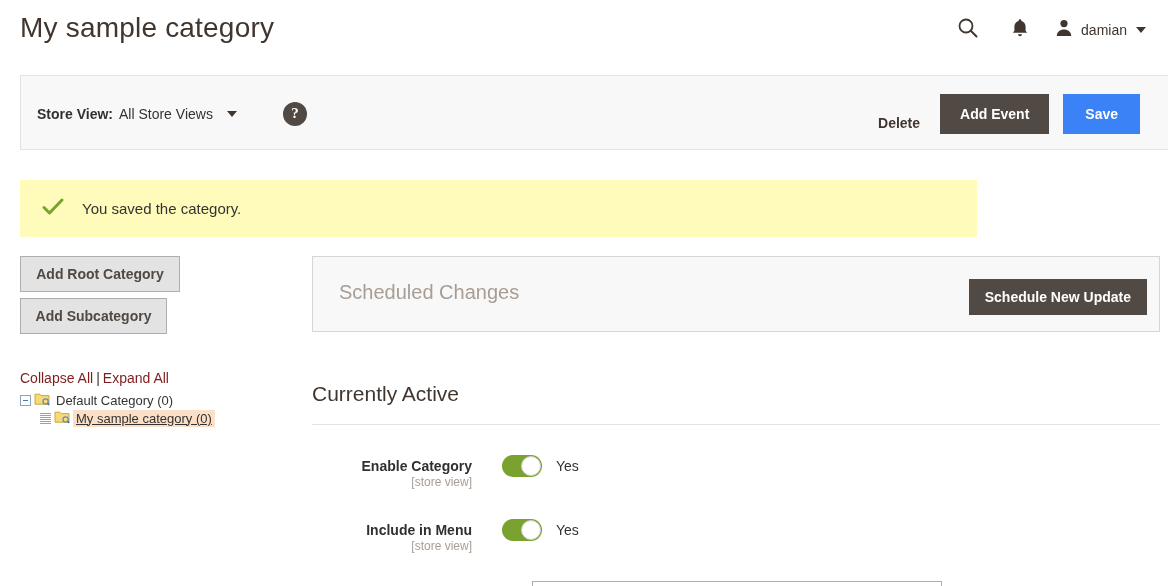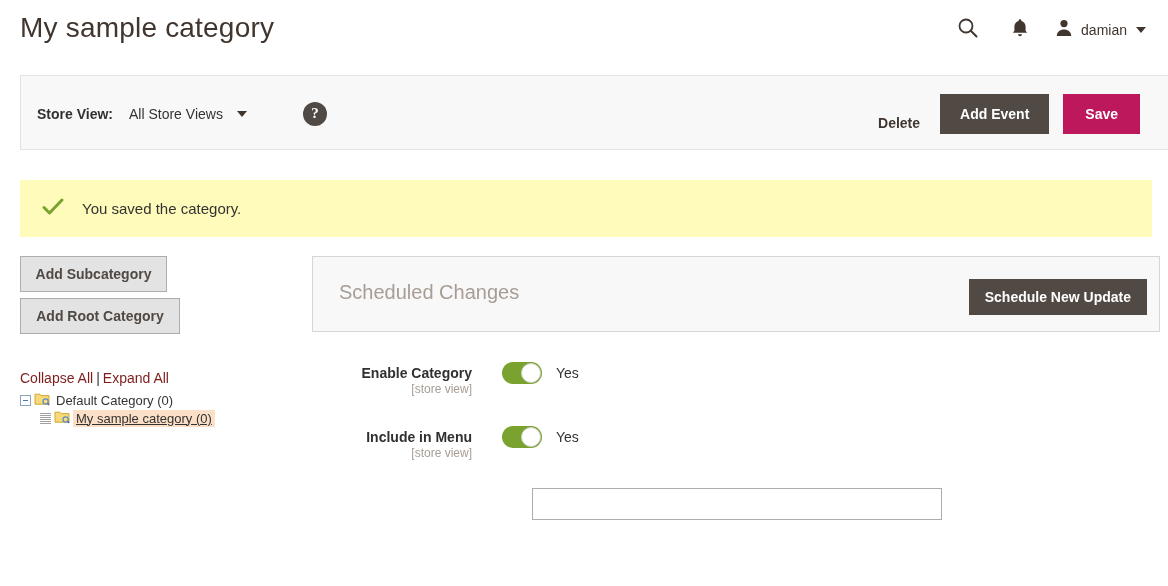--- a/index.html
+++ b/index.html
@@ -64,21 +64,21 @@
     position: absolute;
     left: 20px; top: 75px;
     width: 1160px; height: 75px;
     background: #f8f8f8;
     border: 1px solid #e3e3e3;
     border-right: none;
   }
   .store-view-wrap {
     position: absolute;
     left: 16px; top: 0; height: 75px;
-    display: flex; align-items: center; gap: 16px;
+    display: flex; align-items: center; gap: 6px;
   }
   .store-view-label {
     font-size: 14px;
     font-weight: bold;
     color: #303030;
   }
   .store-view-select {
     display: flex; align-items: center; gap: 12px;
     cursor: pointer;
     font-size: 14px;
@@ -114,30 +114,30 @@
     color: #41362f;
     padding: 8px 6px;
     margin-top: 18px;
   }
   .btn-dark {
     background: #514943;
     color: #ffffff;
     padding: 12px 20px;
   }
   .btn-primary {
-    background: #be185d;
+    background: #3b82f6;
     color: #ffffff;
     padding: 12px 22px;
   }
 
   
   .message-bar {
     position: absolute;
     left: 20px; top: 180px;
-    width: 1132px; height: 57px;
+    width: 957px; height: 57px;
     background: #fffbbb;
     display: flex; align-items: center;
     padding-left: 22px;
     gap: 18px;
   }
   .check-icon { flex: 0 0 auto; }
   .message-text {
     font-size: 15px;
     color: #333333;
   }
@@ -375,22 +375,22 @@
 <div class="message-bar">
   <span class="check-icon">
     <svg width="22" height="20" viewBox="0 0 22 20">
       <path d="M2 10.5 L7.5 16 L20 3" fill="none" stroke="#79a22e" stroke-width="3" stroke-linecap="round" stroke-linejoin="round"></path>
     </svg>
   </span>
   <span class="message-text">You saved the category.</span>
 </div>
 
 <div class="left-col">
+  <button class="btn-secondary" style="width:160px">Add Root Category</button>
   <button class="btn-secondary" style="width:147px">Add Subcategory</button>
-  <button class="btn-secondary" style="width:160px">Add Root Category</button>
 
   <div class="tree-links">
     <span class="tree-link">Collapse All</span><span class="tree-sep">|</span><span class="tree-link">Expand All</span>
   </div>
 
   <div class="tree">
     <div class="tree-node">
       <span class="expander"></span>
       <span class="folder-icon">
         <svg width="16" height="14" viewBox="0 0 16 14">
@@ -415,20 +415,21 @@
     </div>
   </div>
 </div>
 
 <div class="content">
   <div class="sched-panel">
     <div class="sched-title">Scheduled Changes</div>
     <button class="sched-btn">Schedule New Update</button>
   </div>
 
+  <div class="section-title">Currently Active</div>
 
   <div class="field-row">
     <div class="field-label-col">
       <span class="field-label">Enable Category</span>
       <span class="field-scope">[store view]</span>
     </div>
     <div class="field-ctrl">
       <div class="toggle">
         <span class="knob"></span>
       </div>

